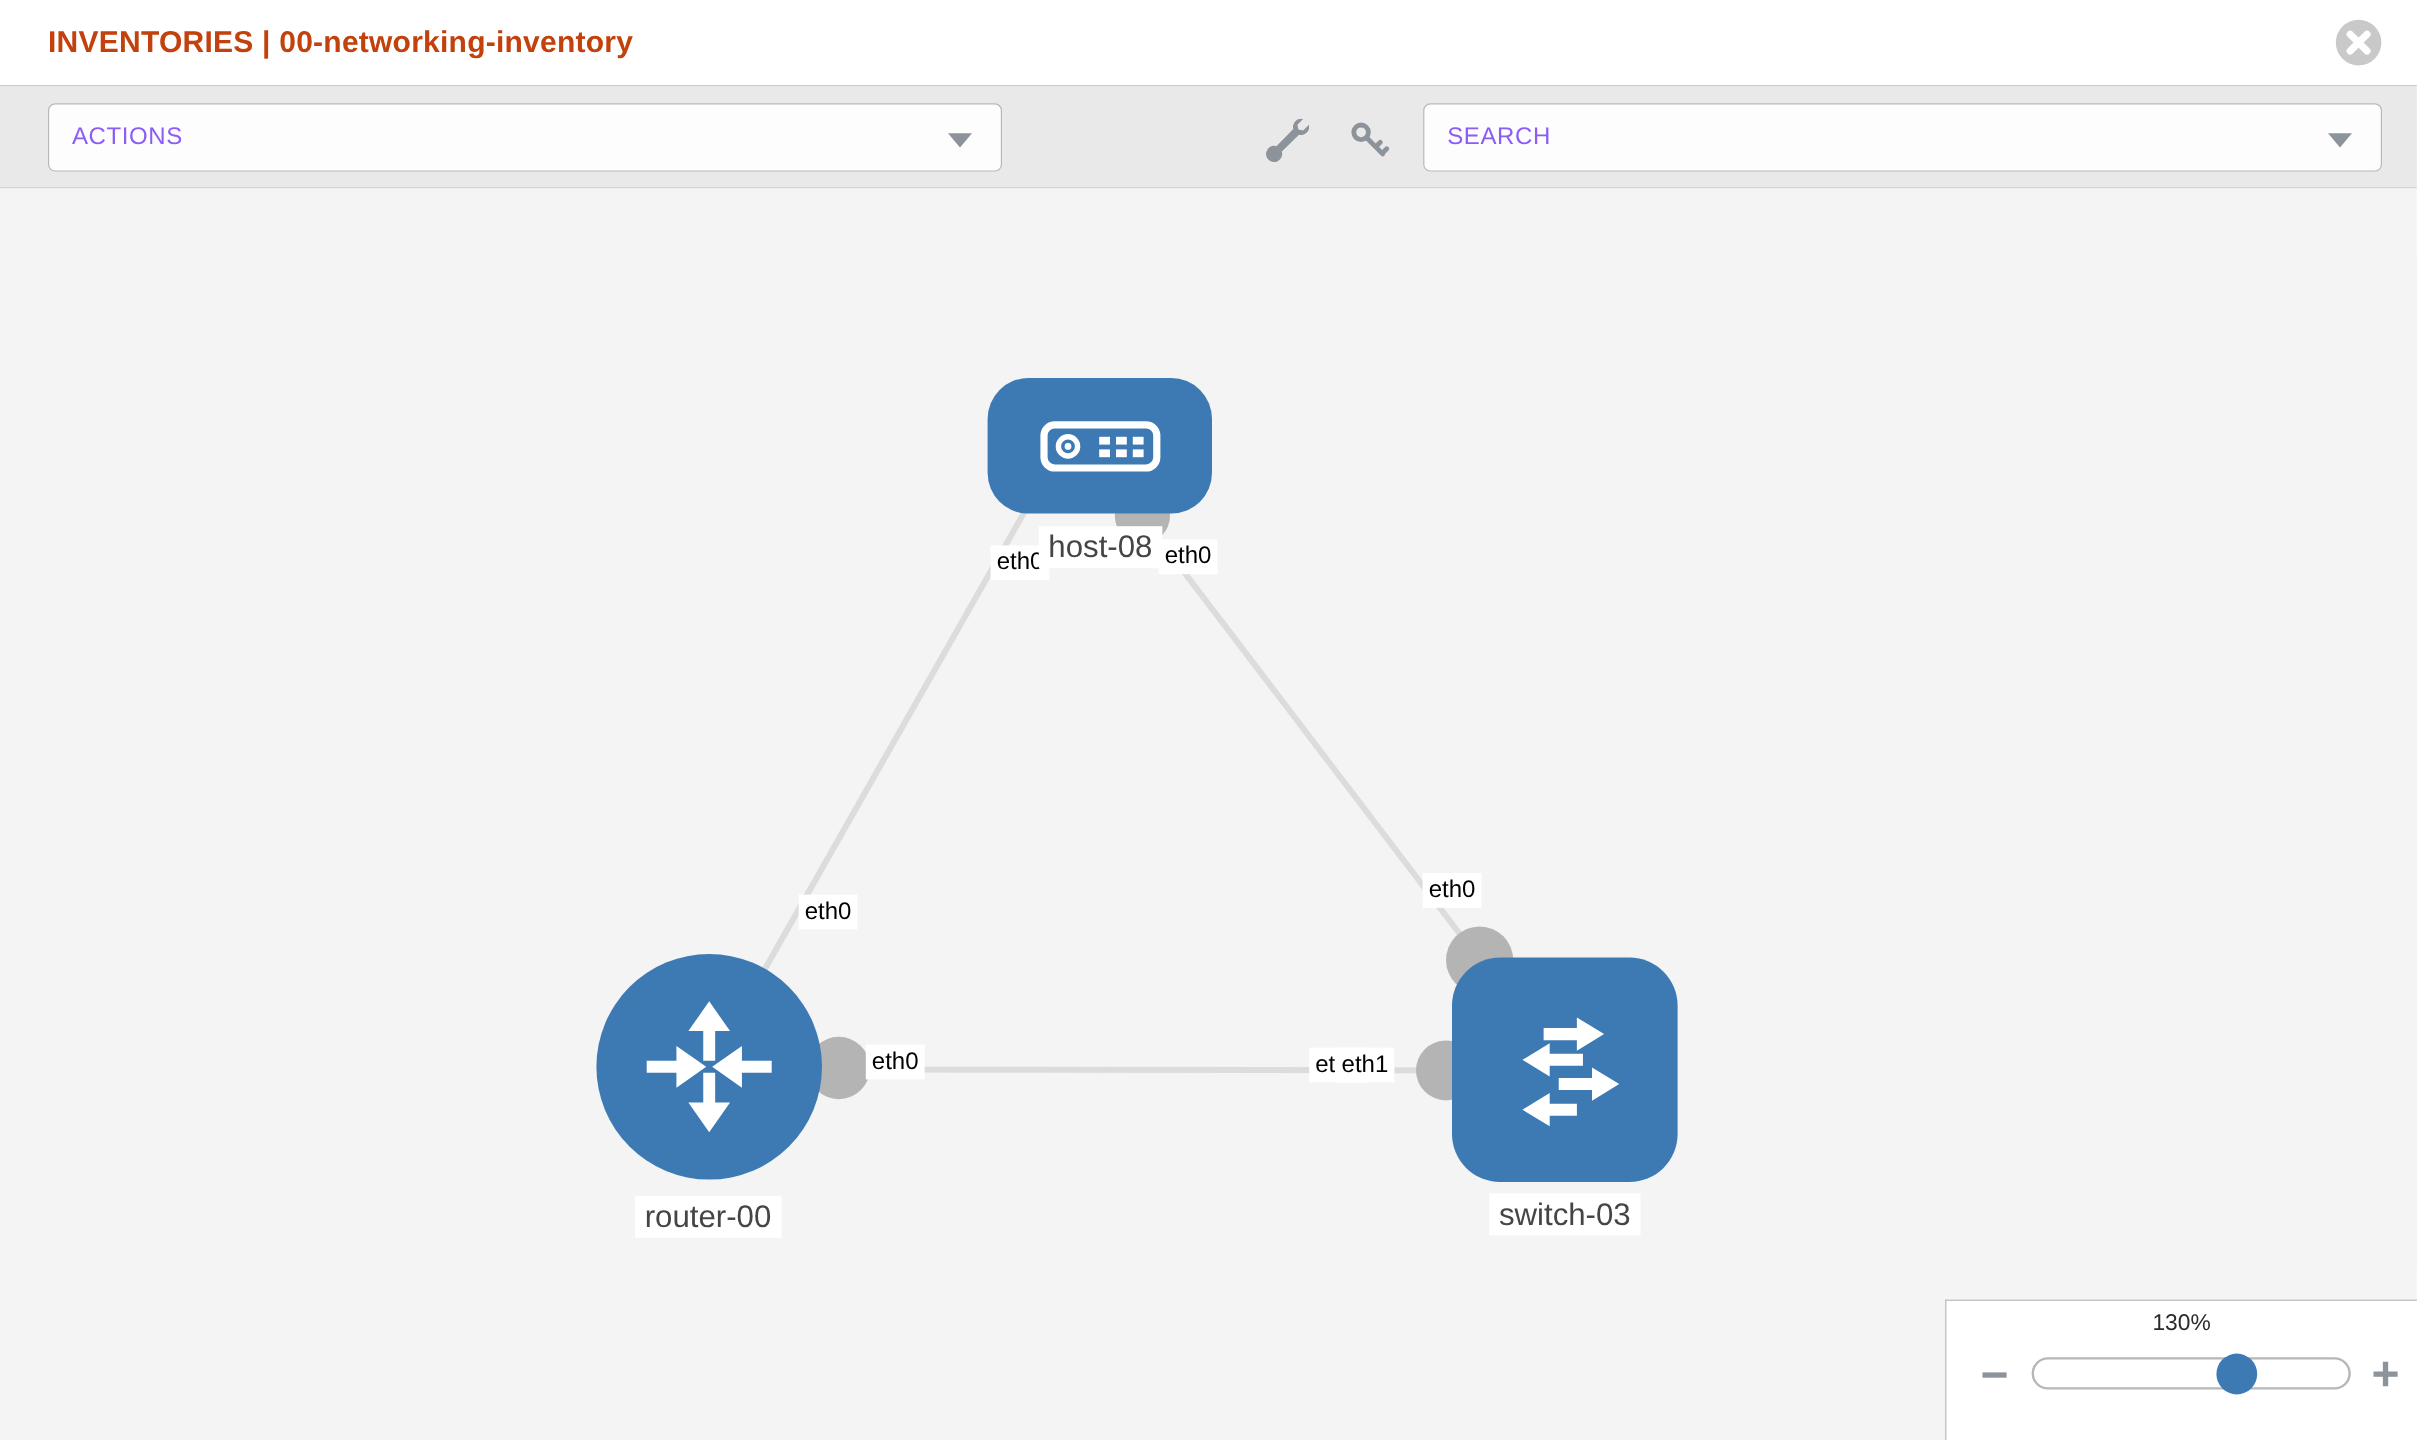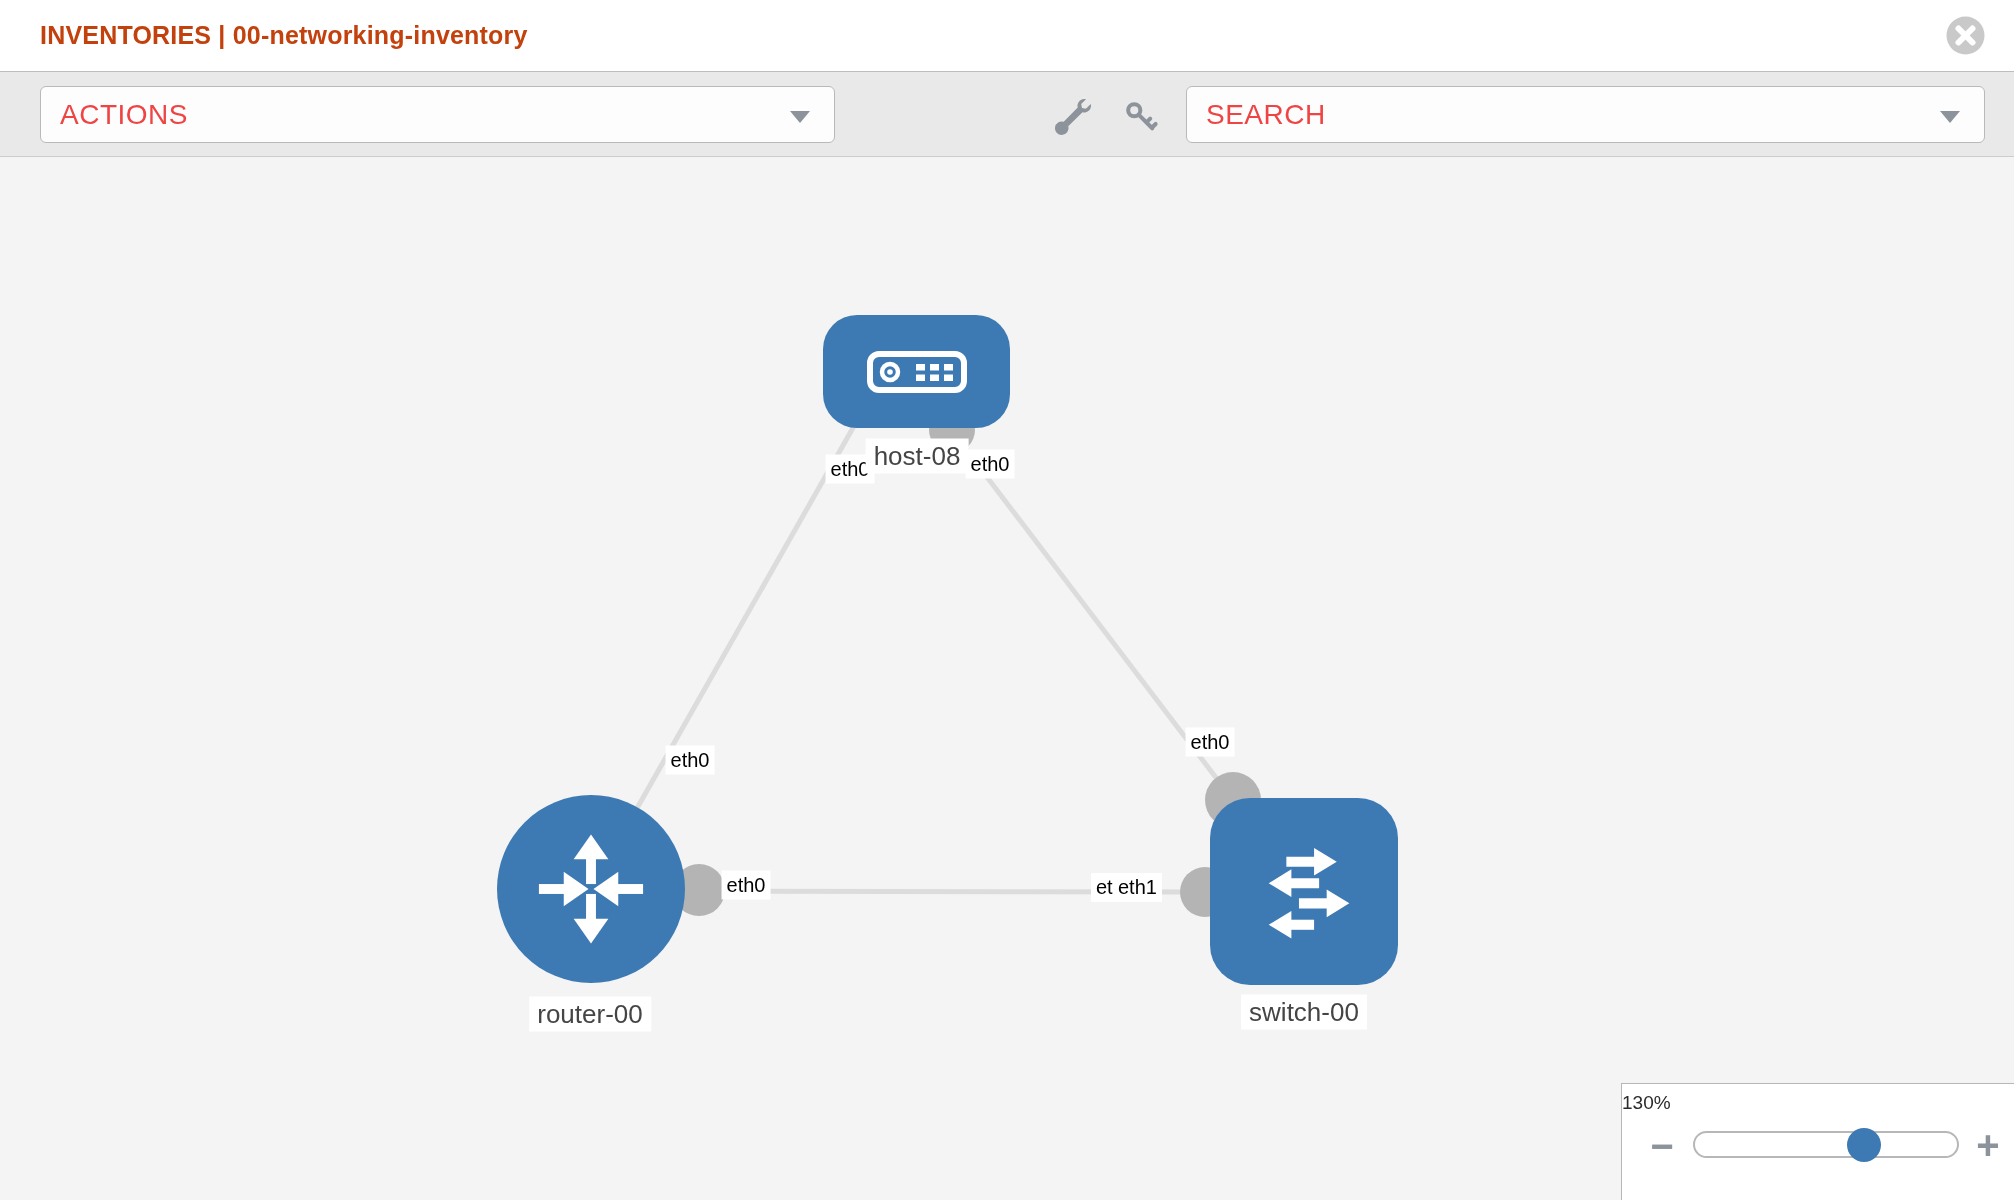--- a/index.html
+++ b/index.html
@@ -13,21 +13,21 @@
     font-size: 25px; font-weight: bold; color: #c2410c; letter-spacing: .2px; }
   .close-btn { position: absolute; right: 28px; top: 15px; width: 41px; height: 41px;
     border: none; background: transparent; cursor: pointer; }
 
   
   .toolbar { position: absolute; left: 0; top: 72px; width: 2014px; height: 85px;
     background: #e9e9e9; border-bottom: 1px solid #cdcdcd; }
   .dd { position: absolute; top: 14px; height: 57px; background: #fdfdfd;
     border: 1px solid #b9b9b9; border-radius: 6px; cursor: pointer; }
   .dd-label { position: absolute; left: 19px; top: 0; line-height: 55px;
-    font-size: 28px; color: #ef4444; letter-spacing: .5px; }
+    font-size: 20px; color: #8b5cf6; letter-spacing: .5px; }
   .chevron { position: absolute; right: 24px; top: 24px; width: 0; height: 0;
     border-left: 10px solid transparent; border-right: 10px solid transparent;
     border-top: 12px solid #8d939a; }
   .dd-actions { left: 40px; width: 795px; }
   .dd-search  { left: 1186px; width: 799px; }
   .tool-icon-btn { position: absolute; top: 26px; width: 40px; height: 40px;
     background: transparent; border: none; cursor: pointer; }
   .btn-wrench { left: 1053px; }
   .btn-key { left: 1121px; }
 
@@ -61,21 +61,21 @@
   .if-link-hs  { left: 1210px; top: 585px; }
   .if-router   { left: 746px;  top: 728px; }
   .if-sw-back  { left: 1091px; top: 716px; }
   .if-sw-front { left: 1113px; top: 716px; }
 
   
   .zoom-panel { position: absolute; left: 1621px; top: 926px; width: 393px; height: 117px;
     background: #ffffff; border-left: 1px solid #b7b7b7; border-top: 1px solid #b7b7b7;
     z-index: 5; }
   .zoom-percent { position: absolute; left: 0; top: 8px; width: 100%;
-    text-align: left; font-size: 19px; color: #2b2b2b; }
+    text-align: center; font-size: 19px; color: #2b2b2b; }
   .zoom-btn { position: absolute; transform: translate(-50%,-50%); border: none;
     background: transparent; color: #8d939a; font-size: 40px; font-weight: bold;
     line-height: 1; cursor: pointer; }
   .zoom-minus { left: 40px; top: 62px; }
   .zoom-plus  { left: 366px; top: 61px; }
   .zoom-track { position: absolute; left: 71px; top: 47px; width: 266px; height: 27px;
     background: #ffffff; border: 2px solid #b7b7b7; border-radius: 14px; cursor: pointer; }
   .zoom-thumb { position: absolute; left: 225px; top: 44px; width: 34px; height: 34px;
     border-radius: 50%; background: #3d7ab4; cursor: grab; }
 </style>
@@ -171,21 +171,21 @@
         <line x1="46" y1="59" x2="72" y2="59"></line>
         <polygon points="86,59 68,48 68,70" stroke="none"></polygon>
         <line x1="58" y1="76" x2="36" y2="76"></line>
         <polygon points="22,76 40,65 40,87" stroke="none"></polygon>
       </g>
     </svg>
   </div>
 
   <div class="nodelabel lbl-host">host-08</div>
   <div class="nodelabel lbl-router">router-00</div>
-  <div class="nodelabel lbl-switch">switch-00</div>
+  <div class="nodelabel lbl-switch">switch-03</div>
 
   <div class="iflabel centered if-host-l">eth0</div>
   <div class="iflabel centered if-host-r">eth0</div>
   <div class="iflabel centered if-link-rh">eth0</div>
   <div class="iflabel centered if-link-hs">eth0</div>
   <div class="iflabel centered if-router">eth0</div>
   <div class="iflabel if-sw-back">eth0</div>
   <div class="iflabel if-front if-sw-front">eth1</div>
 
   <div class="zoom-panel">

